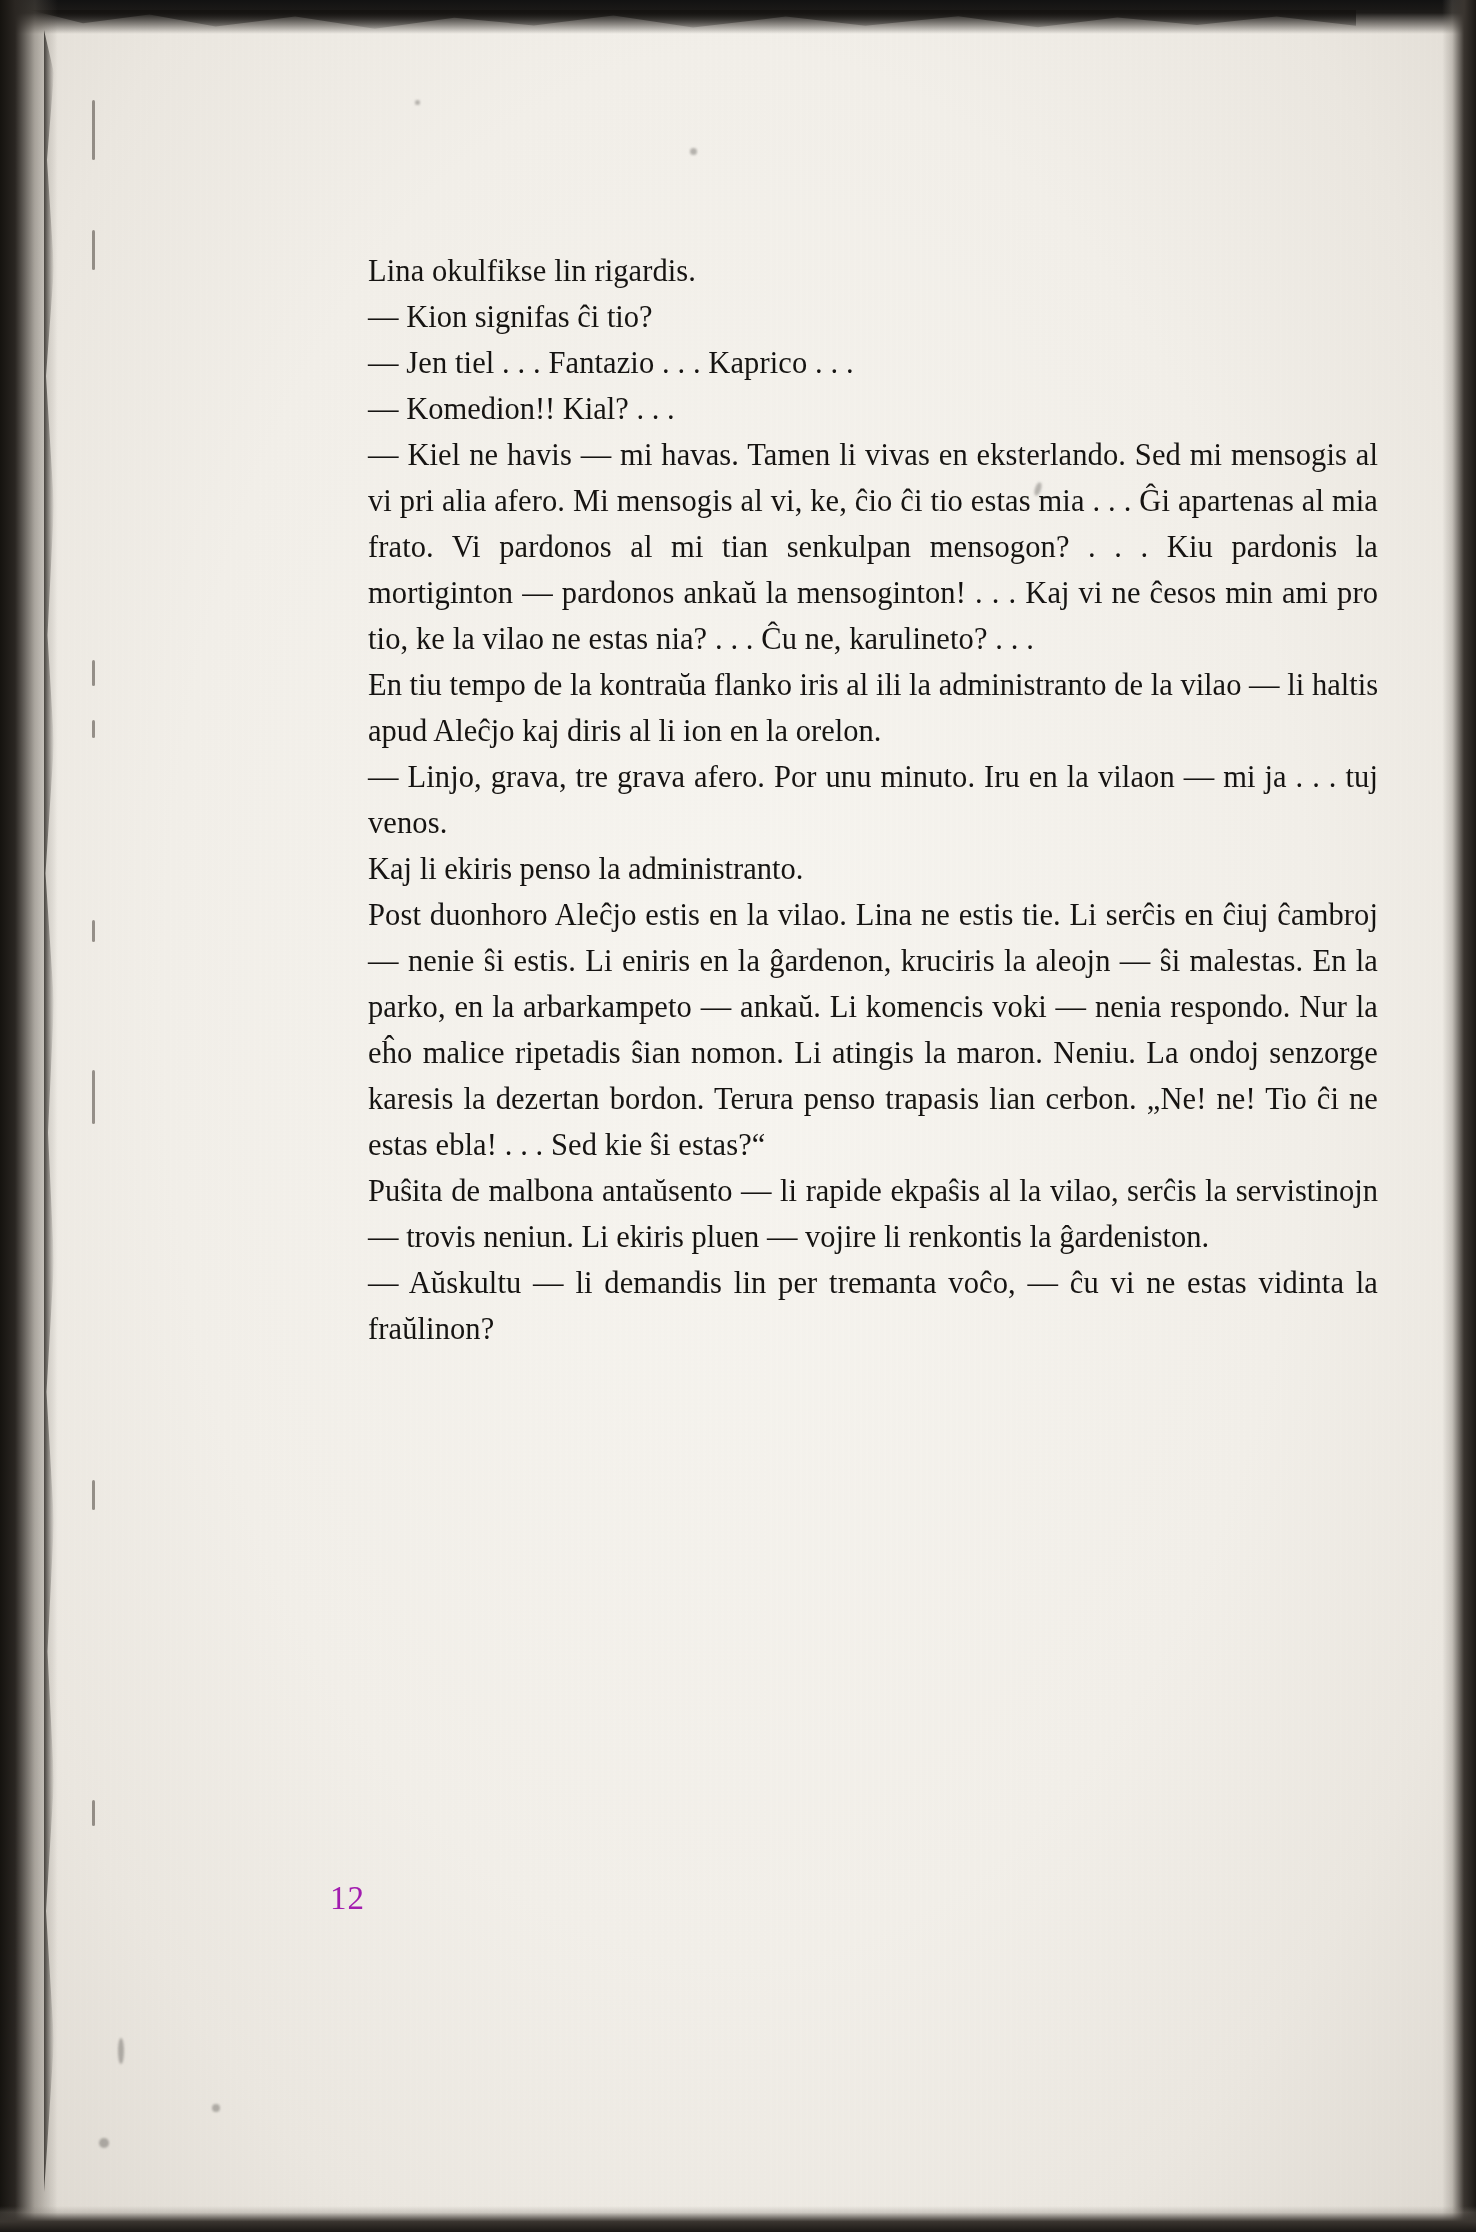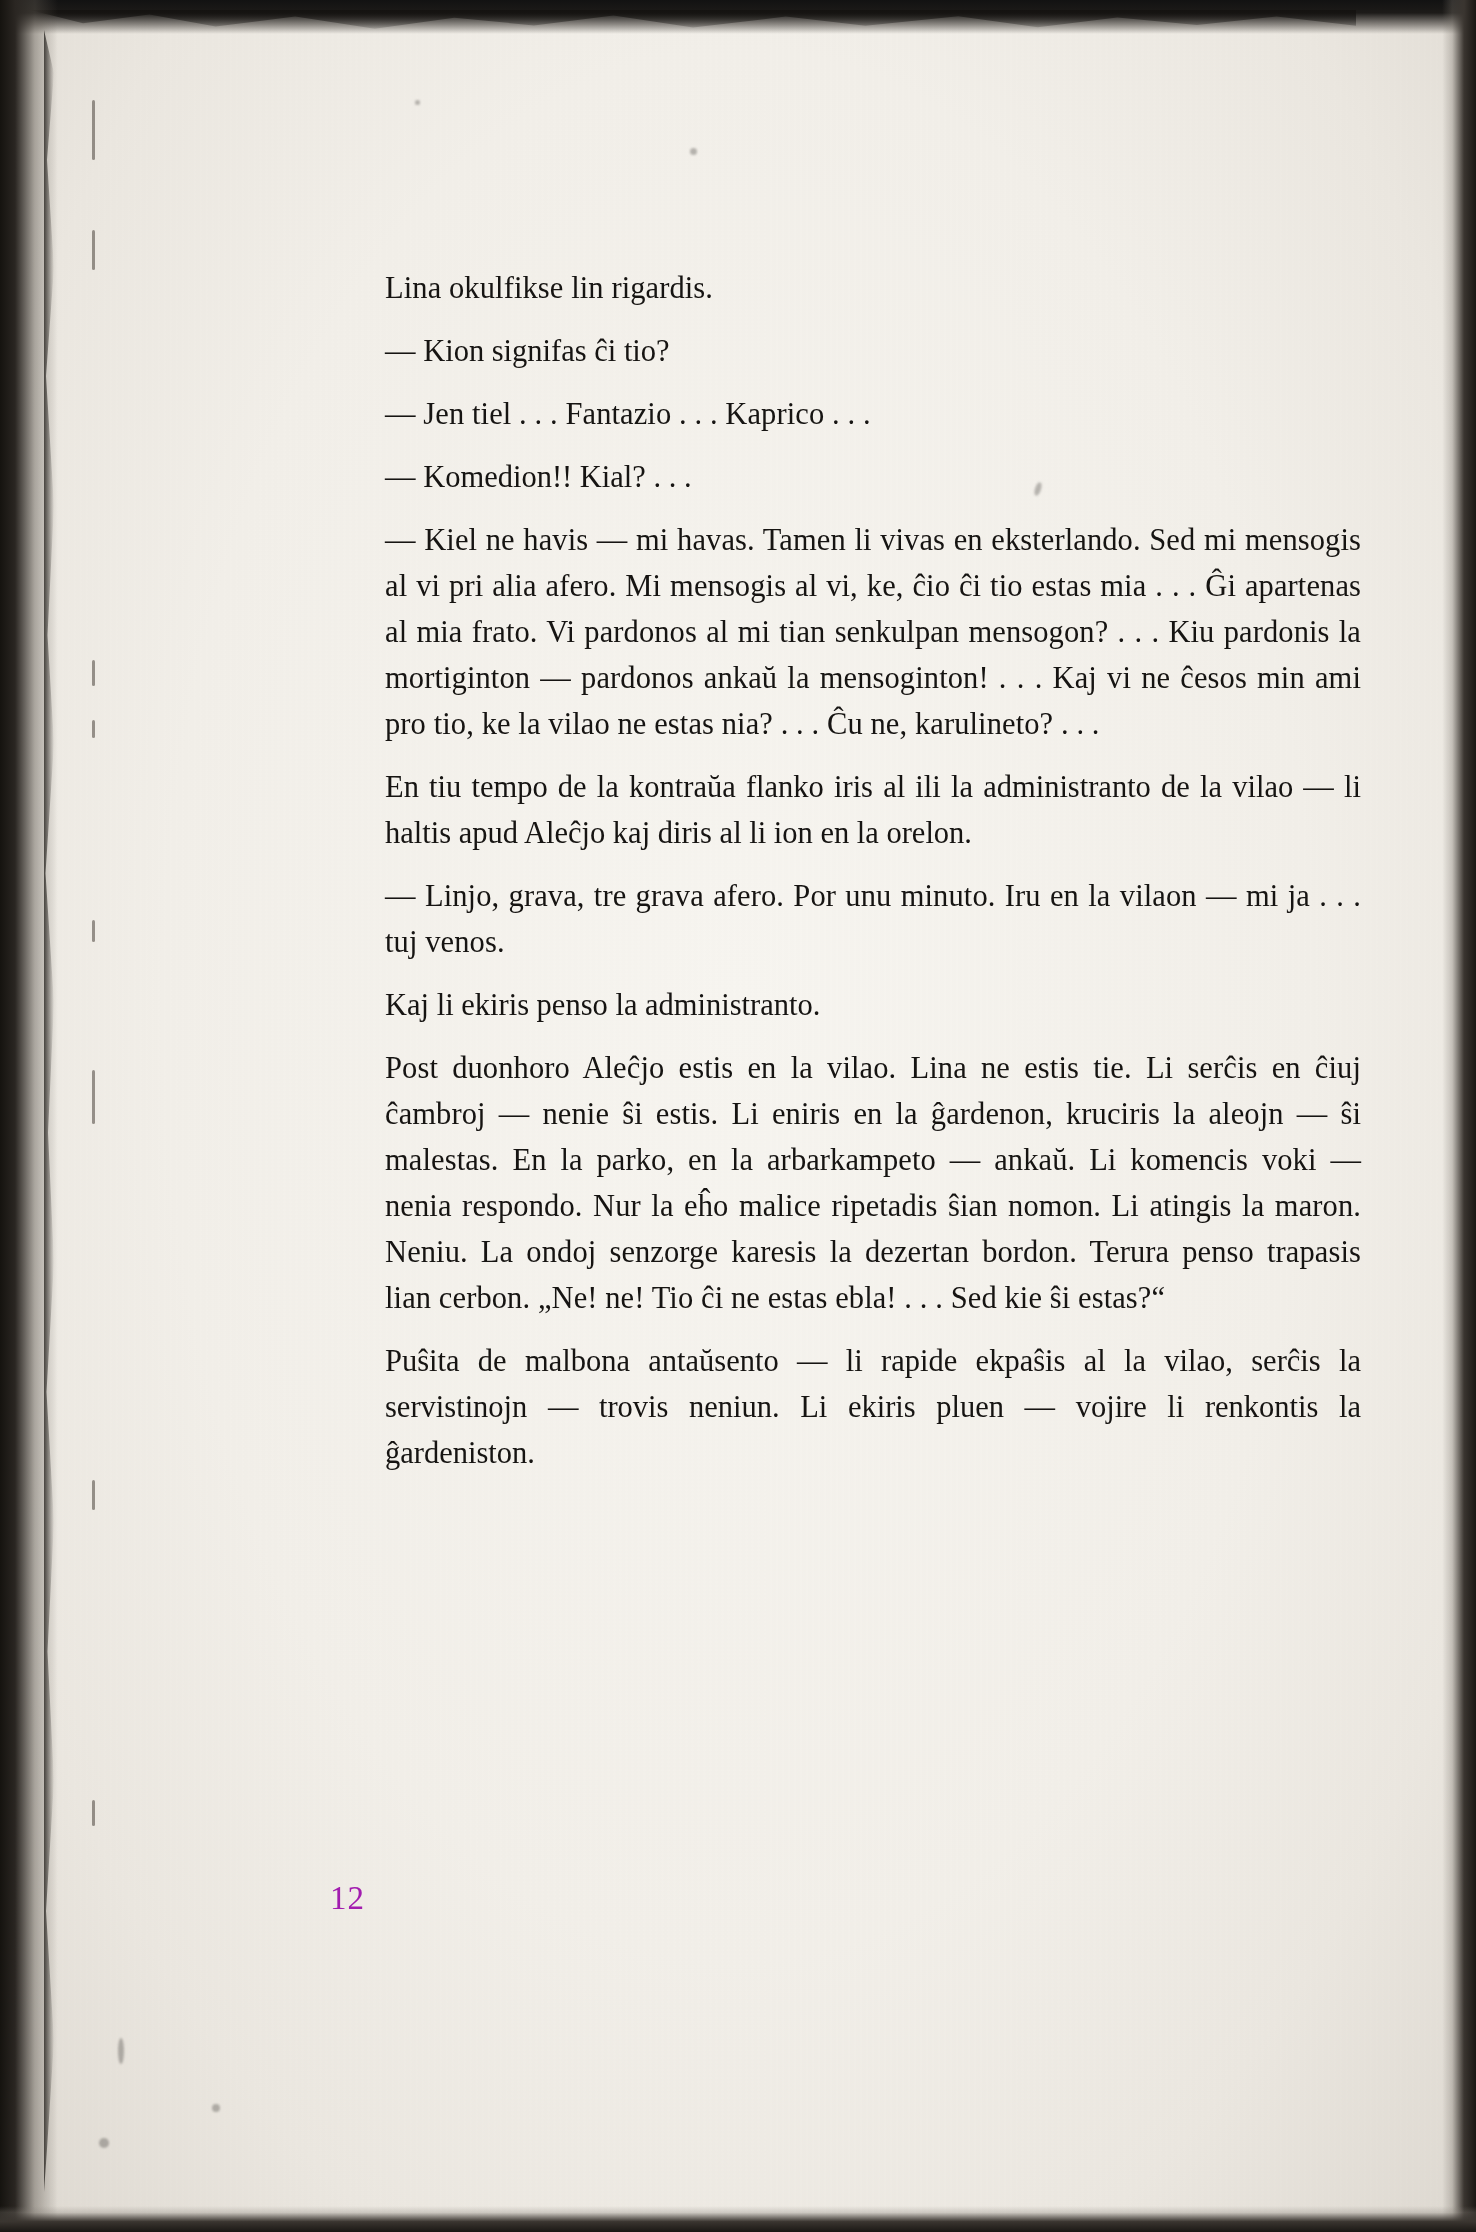--- a/index.html
+++ b/index.html
@@ -97,21 +97,21 @@
     left: 368px;
     top: 248px;
     width: 1010px;
     color: #161412;
     font-size: 30.5px;
     line-height: 46px;
     text-align: justify;
     text-justify: inter-word;
   }
   .textblock p {
-    margin: 17px;
+    margin: 0;
     text-indent: 0;
   }
   .ind {
     text-indent: 38px;
   }
   .folio {
     position: absolute;
     left: 330px;
     top: 1880px;
     font-size: 33px;
@@ -158,16 +158,17 @@
     <p>Lina okulfikse lin rigardis.</p>
     <p>— Kion signifas ĉi tio?</p>
     <p>— Jen tiel . . . Fantazio . . . Kaprico . . .</p>
     <p>— Komedion!! Kial? . . .</p>
     <p>— Kiel ne havis — mi havas.    Tamen li vivas en eksterlando.   Sed mi mensogis al vi pri alia afero.   Mi mensogis al vi, ke, ĉio ĉi tio estas mia . . . Ĝi apartenas al mia frato. Vi pardonos al mi tian senkulpan mensogon? . . . Kiu pardonis la mortiginton — pardonos ankaŭ la mensoginton! . . . Kaj vi ne ĉesos min ami pro tio, ke la vilao ne estas nia? . . . Ĉu ne, karulineto? . . .</p>
     <p class="ind">En tiu tempo de la kontraŭa flanko iris al ili la administranto de la vilao — li haltis apud Aleĉjo kaj diris al li ion en la orelon.</p>
     <p>— Linjo, grava, tre grava afero.   Por unu minuto.   Iru en la vilaon — mi ja . . . tuj venos.</p>
     <p class="ind">Kaj li ekiris penso la administranto.</p>
     <p class="ind">Post duonhoro Aleĉjo estis en la vilao.   Lina ne estis tie. Li serĉis en ĉiuj ĉambroj — nenie ŝi estis.   Li eniris en la ĝardenon, kruciris la aleojn — ŝi malestas.   En la parko, en la arbarkampeto — ankaŭ.   Li komencis voki — nenia respondo.   Nur la eĥo malice ripetadis ŝian nomon.   Li atingis la maron. Neniu. La ondoj senzorge karesis la dezertan bordon. Terura penso trapasis lian cerbon. „Ne! ne! Tio ĉi ne estas ebla! . . . Sed kie ŝi estas?“</p>
     <p class="ind">Puŝita de malbona antaŭsento — li rapide ekpaŝis al la vilao, serĉis la servistinojn — trovis neniun.   Li ekiris pluen — vojire li renkontis la ĝardeniston.</p>
+    <p class="ind">— Aŭskultu — li demandis lin per tremanta voĉo, — ĉu vi ne estas vidinta la fraŭlinon?</p>
   </div>
 
   <div class="folio">12</div>
 </div>
 
 </body></html>

